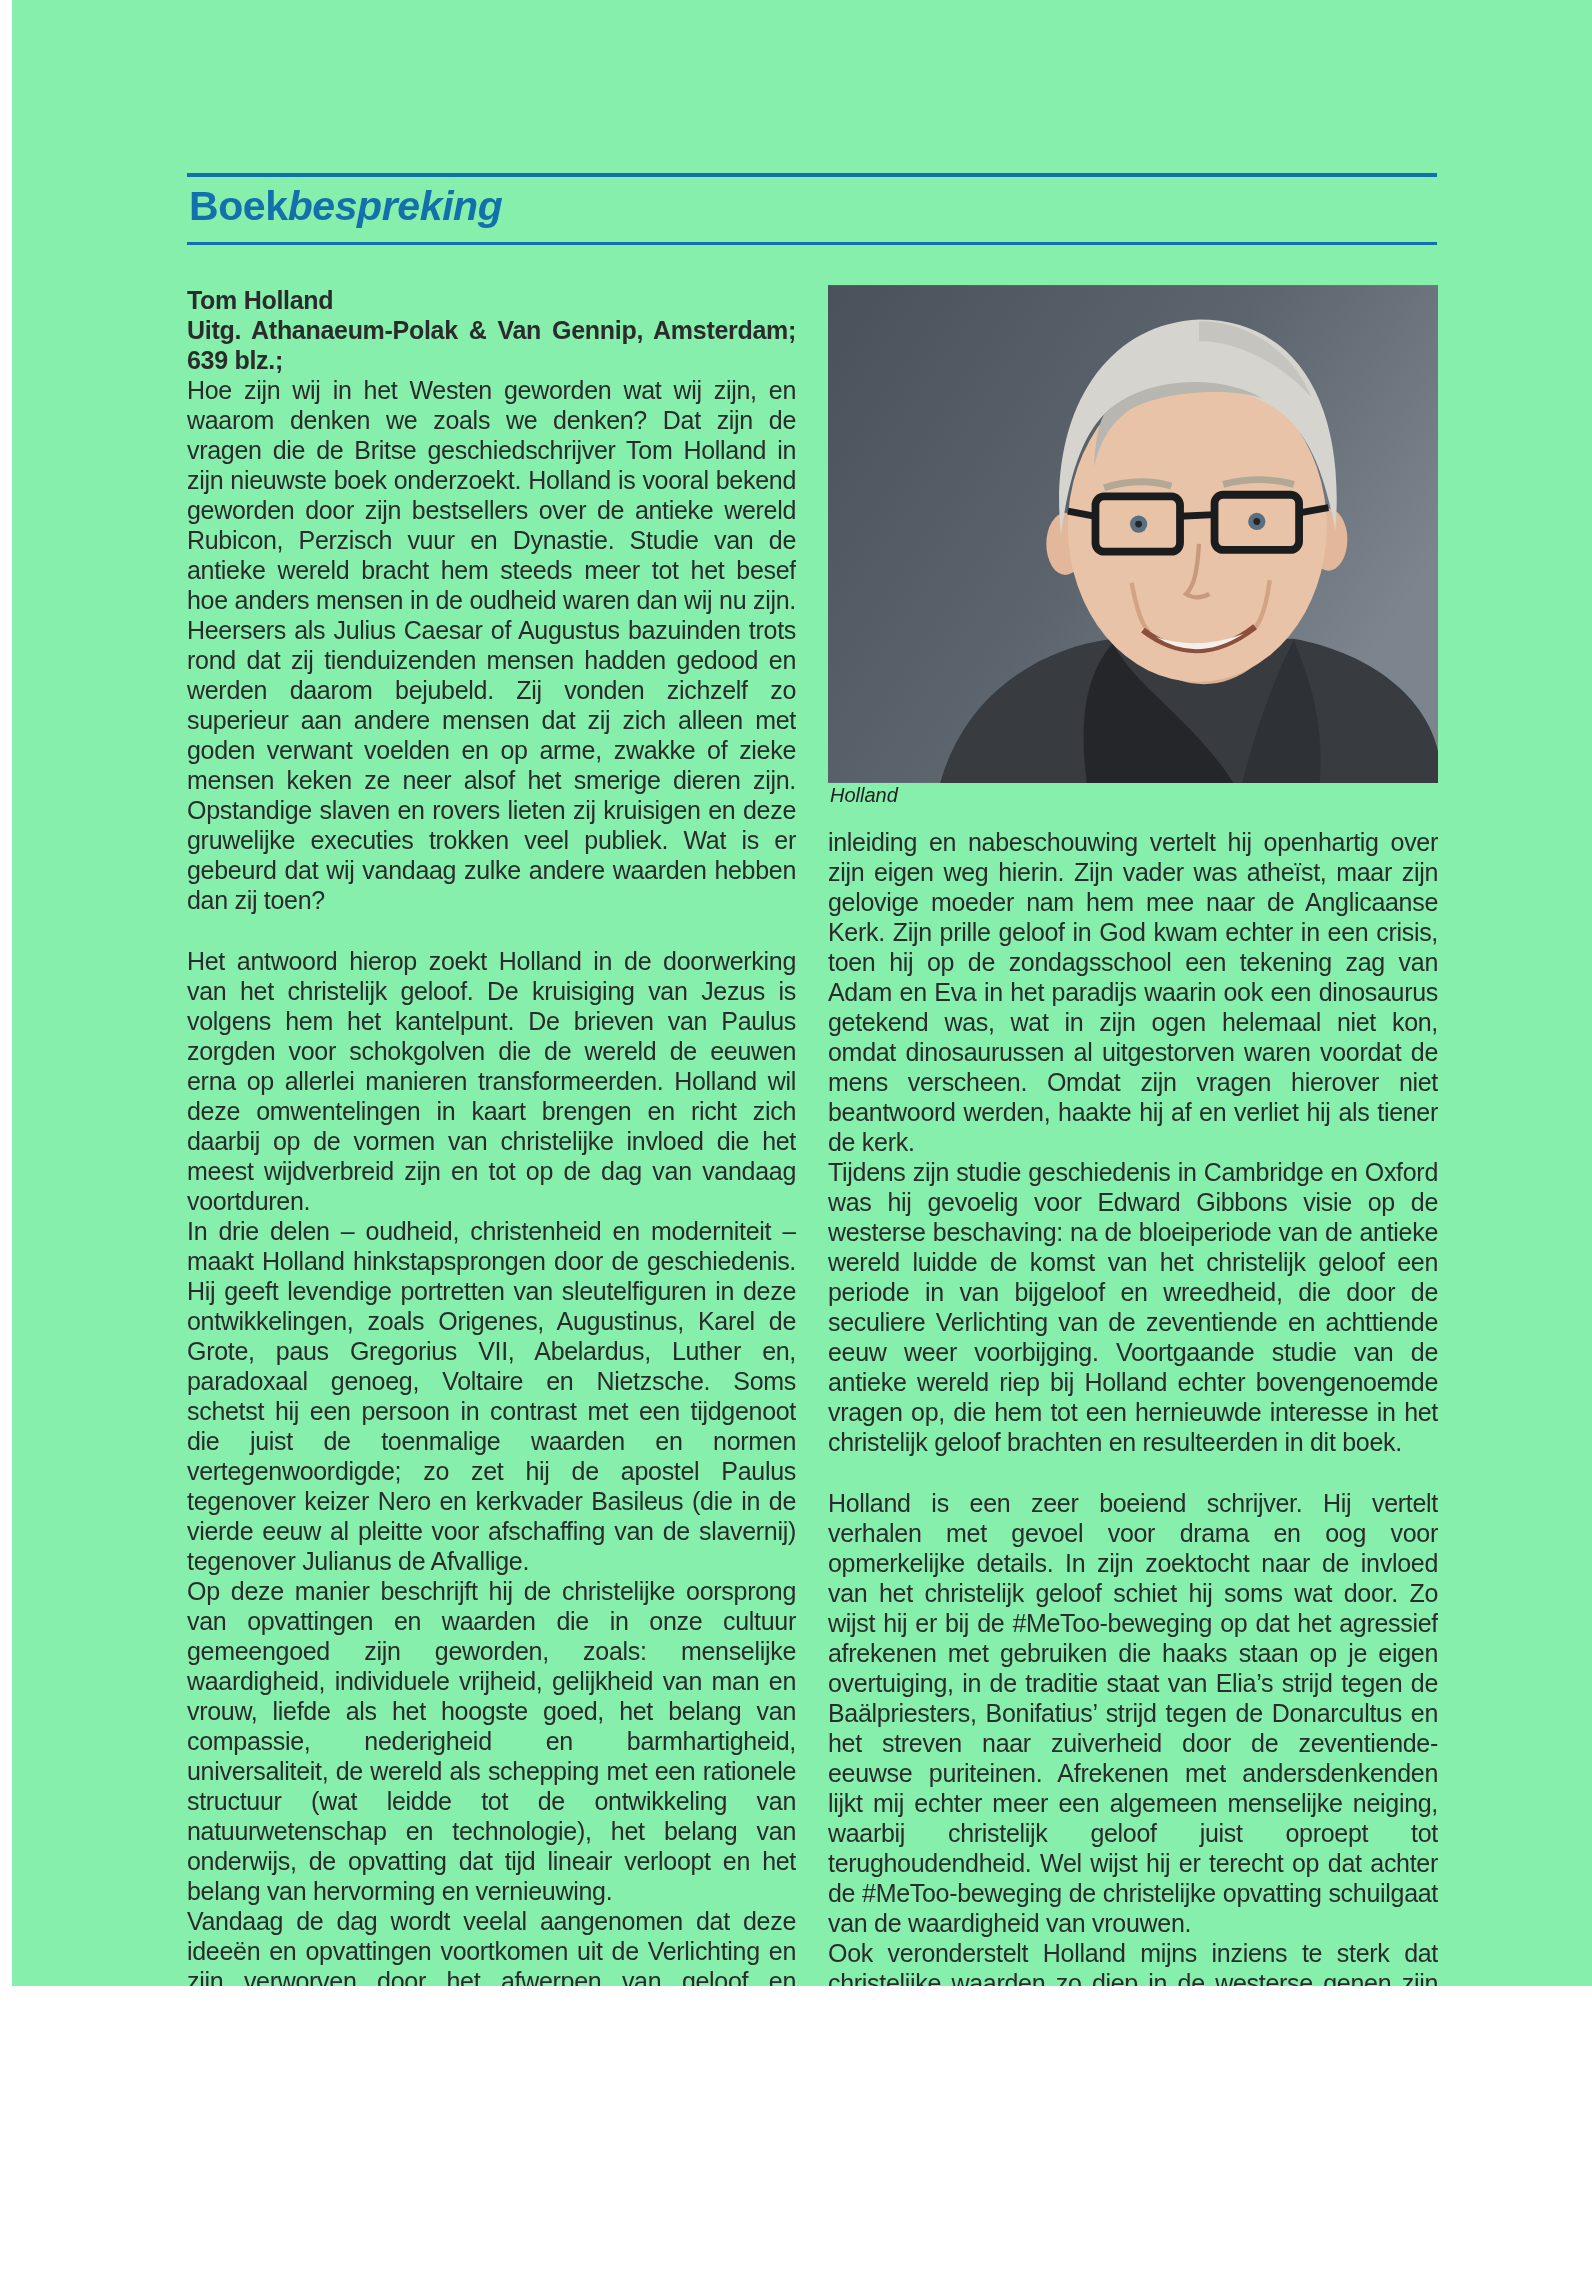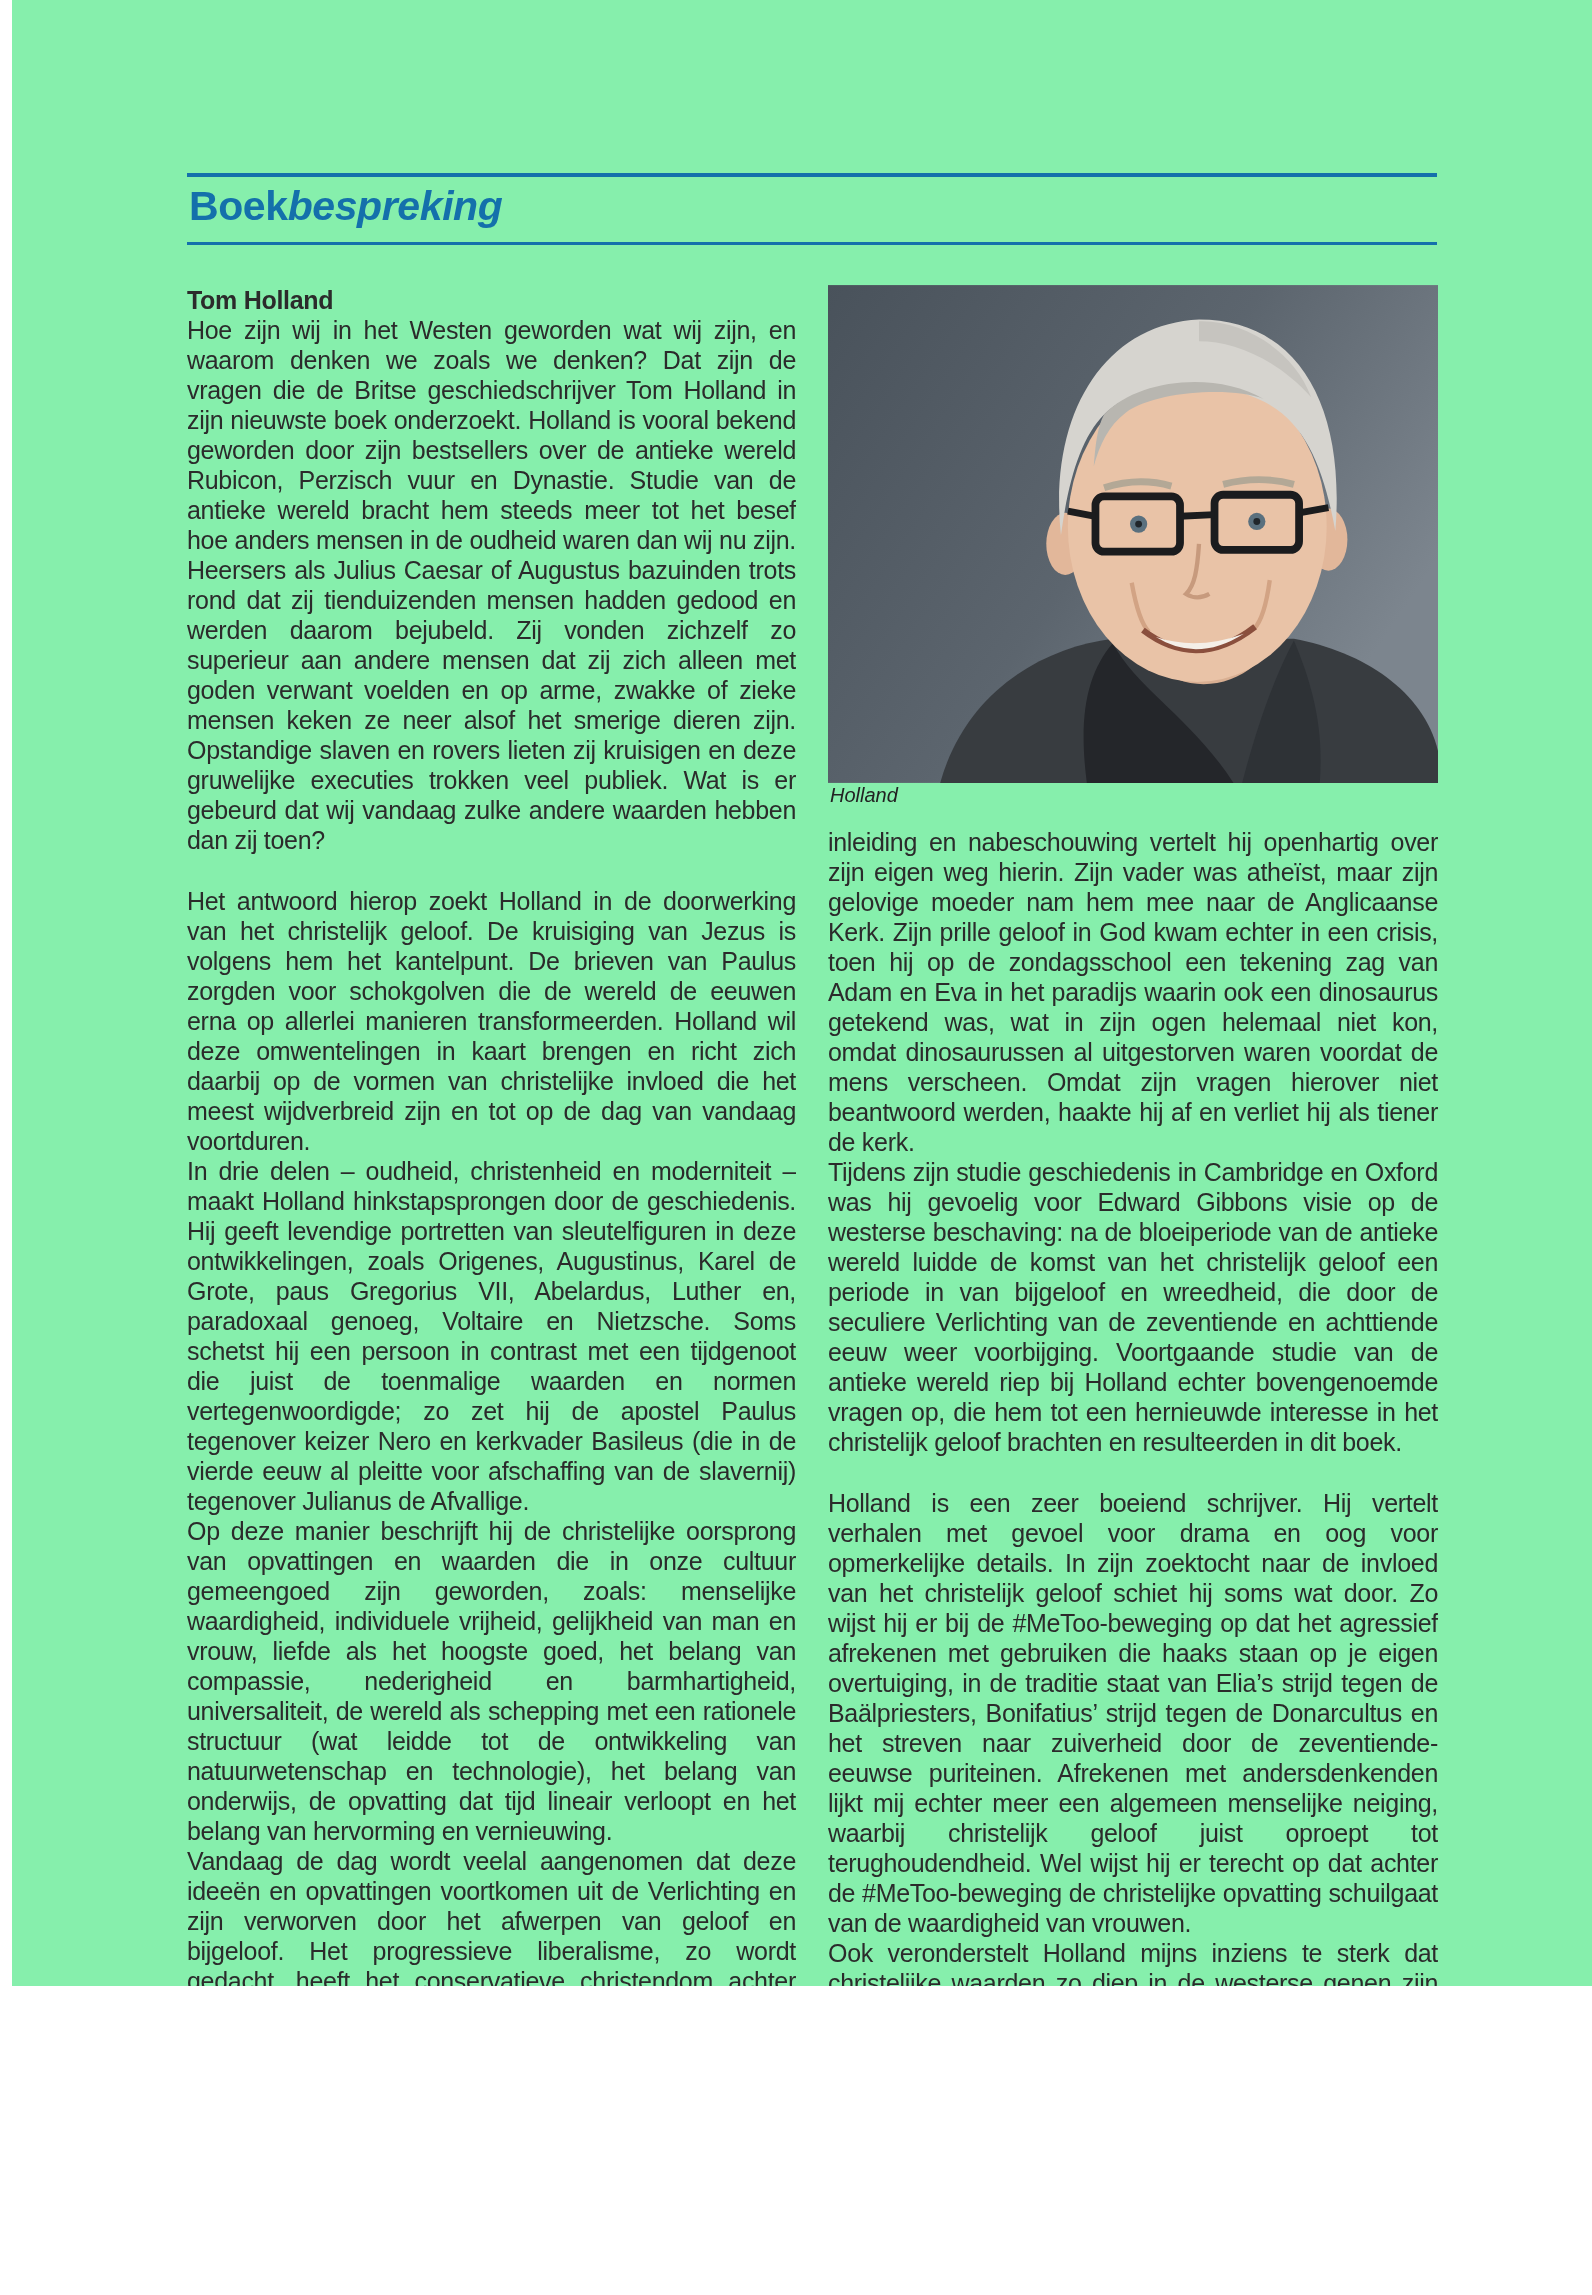--- a/index.html
+++ b/index.html
@@ -44,20 +44,21 @@
 
   <div class="rule rule-top"></div>
   <div class="masthead">
     <span class="bold">Boek</span><span class="ital">bespreking</span>
   </div>
   <div class="rule rule-bottom"></div>
 
   <div class="col col-left">
     <div class="book-info">
       <div>Tom Holland</div>
+      <div>Uitg. Athanaeum-Polak &amp; Van Gennip, Amsterdam; 639 blz.;</div>
     </div>
     <p><span>Hoe zijn wij in het Westen geworden wat wij zijn, en waarom denken we zoals we denken? Dat zijn de vragen die de Britse geschiedschrijver Tom Holland in zijn nieuwste boek onderzoekt. Holland is vooral bekend geworden door zijn bestsellers over de antieke wereld </span><span class="it">Rubicon, Perzisch vuur</span><span> en </span><span class="it">Dynastie</span><span>. Studie van de antieke wereld bracht hem steeds meer tot het besef hoe anders mensen in de oudheid waren dan wij nu zijn. Heersers als Julius Caesar of Augustus bazuinden trots rond dat zij tienduizenden mensen hadden gedood en werden daarom bejubeld. Zij vonden zichzelf zo superieur aan andere mensen dat zij zich alleen met goden verwant voelden en op arme, zwakke of zieke mensen keken ze neer alsof het smerige dieren zijn. Opstandige slaven en rovers lieten zij kruisigen en deze gruwelijke executies trokken veel publiek. Wat is er gebeurd dat wij vandaag zulke andere waarden hebben dan zij toen?</span></p>
     <p class="gap">Het antwoord hierop zoekt Holland in de doorwerking van het christelijk geloof. De kruisiging van Jezus is volgens hem het kantelpunt. De brieven van Paulus zorgden voor schokgolven die de wereld de eeuwen erna op allerlei manieren transformeerden. Holland wil deze omwentelingen in kaart brengen en richt zich daarbij op de vormen van christelijke invloed die het meest wijdverbreid zijn en tot op de dag van vandaag voortduren.</p>
     <p>In drie delen – oudheid, christenheid en moderniteit – maakt Holland hinkstapsprongen door de geschiedenis. Hij geeft levendige portretten van sleutelfiguren in deze ontwikkelingen, zoals Origenes, Augustinus, Karel de Grote, paus Gregorius VII, Abelardus, Luther en, paradoxaal genoeg, Voltaire en Nietzsche. Soms schetst hij een persoon in contrast met een tijdgenoot die juist de toenmalige waarden en normen vertegenwoordigde; zo zet hij de apostel Paulus tegenover keizer Nero en kerkvader Basileus (die in de vierde eeuw al pleitte voor afschaffing van de slavernij) tegenover Julianus de Afvallige.</p>
     <p>Op deze manier beschrijft hij de christelijke oorsprong van opvattingen en waarden die in onze cultuur gemeengoed zijn geworden, zoals: menselijke waardigheid, individuele vrijheid, gelijkheid van man en vrouw, liefde als het hoogste goed, het belang van compassie, nederigheid en barmhartigheid, universaliteit, de wereld als schepping met een rationele structuur (wat leidde tot de ontwikkeling van natuurwetenschap en technologie), het belang van onderwijs, de opvatting dat tijd lineair verloopt en het belang van hervorming en vernieuwing.</p>
     <p>Vandaag de dag wordt veelal aangenomen dat deze ideeën en opvattingen voortkomen uit de Verlichting en zijn verworven door het afwerpen van geloof en bijgeloof. Het progressieve liberalisme, zo wordt gedacht, heeft het conservatieve christendom achter zich gelaten. Maar ook al beschouwt onze westerse cultuur</p>
 
     <div>
       <div class="cover-float">
         <div class="cover">

